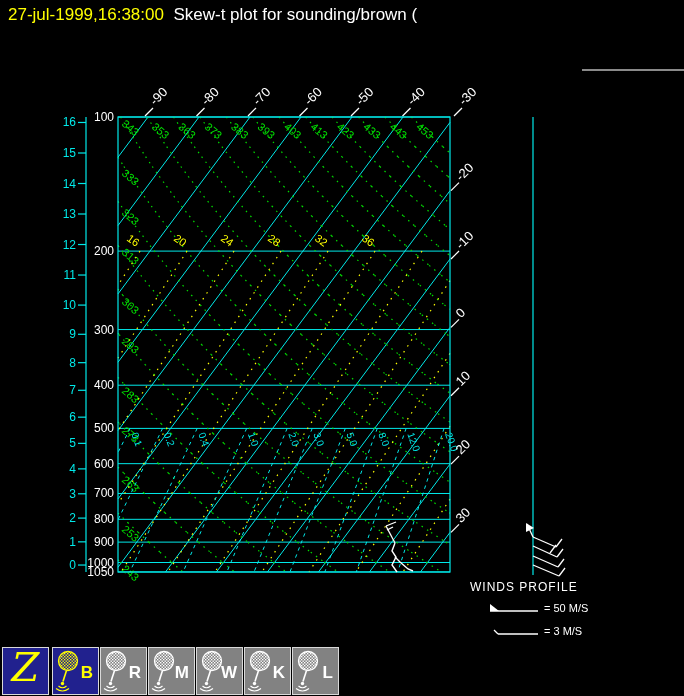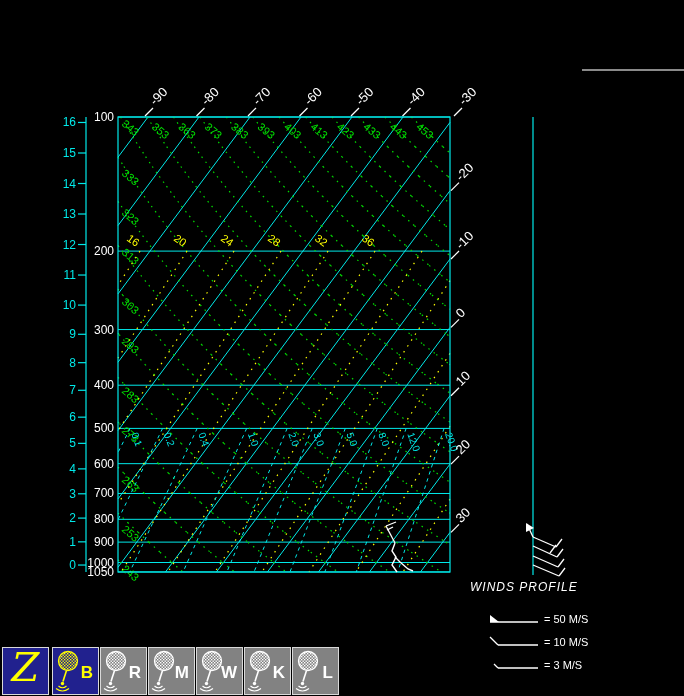--- a/index.html
+++ b/index.html
@@ -3,40 +3,41 @@
 <meta charset="utf-8">
 <style>
   html,body{margin:0;padding:0;background:#000;}
   .screen{position:relative;width:684px;height:696px;background:#000;overflow:hidden;
           font-family:"Liberation Sans",sans-serif;}
   .title-block{position:absolute;left:8px;top:4px;color:#fff;font-size:17px;line-height:22px;}
   .title-line{white-space:pre;}
   .ts{color:#ffff00;}
   .gray-line{position:absolute;left:582px;top:69px;width:102px;height:2px;background:#8a8a8a;}
   #chart{position:absolute;left:0;top:0;}
-  .winds-title{position:absolute;left:470px;top:580px;color:#fff;font-size:12px;letter-spacing:1px;font-style:italic;}
+  .winds-title{position:absolute;left:470px;top:580px;color:#fff;font-size:12px;letter-spacing:1px;}
   .legend{position:absolute;left:488px;top:602px;}
-  .legend-row{display:flex;align-items:flex-end;height:23px;color:#fff;font-size:11px;}
+  .legend-row{display:flex;align-items:flex-start;height:23px;color:#fff;font-size:11px;}
   .legend-row svg{margin-right:4px;}
   .toolbar{position:absolute;left:0;top:646px;width:684px;height:50px;}
   .tbtn{position:absolute;top:1px;width:45px;height:46px;border:1px solid #d9d9d9;
         background:#828282;cursor:pointer;}
   .tbtn.selected{background:#21218e;}
   .tbtn .letter{position:absolute;right:5px;top:15px;font-size:17px;font-weight:bold;color:#fff;}
   .tbtn.selected .letter{color:#ffff00;}
   .tbtn .zglyph{position:absolute;left:0;top:-4px;width:100%;text-align:center;
         font-family:"DejaVu Serif",serif;font-style:italic;font-size:40px;color:#ffff00;}
   .balloon{position:absolute;left:2px;top:2px;}
 </style>
 </head>
 <body>
 
 <div class="screen">
 
   <div class="title-block">
+    <div class="title-line"><span class="ts">27-jul-1999,16:38:00</span><span>  Skew-t plot for sounding/brown (</span></div>
   </div>
 
   <div class="gray-line"></div>
 
   <svg id="chart" width="684" height="645">
       <g>
         <line x1="118" y1="117" x2="450" y2="117" stroke="#00e9e9" stroke-width="1"></line>
         <text fill="#ffffff" font-size="12" font-family="&quot;Liberation Sans&quot;,sans-serif" text-anchor="end" transform="translate(114 121)">100</text>
         <line x1="118" y1="251.10886306830366" x2="450" y2="251.10886306830366" stroke="#00e9e9" stroke-width="1"></line>
         <text fill="#ffffff" font-size="12" font-family="&quot;Liberation Sans&quot;,sans-serif" text-anchor="end" transform="translate(114 255.10886306830366)">200</text>
@@ -260,27 +261,20 @@
   <div class="legend">
     <div class="legend-row">
       <svg width="52" height="12">
         <polygon points="2,2 11,9 2,9" fill="#fff"></polygon>
         <line x1="2" y1="9" x2="50" y2="9" stroke="#fff" stroke-width="1.3"></line>
       </svg>
       <span>= 50 M/S</span>
     </div>
     <div class="legend-row">
       <svg width="52" height="12">
-        <line x1="2" y1="1" x2="10" y2="9" stroke="#fff" stroke-width="1.3"></line>
-        <line x1="10" y1="9" x2="50" y2="9" stroke="#fff" stroke-width="1.3"></line>
-      </svg>
-      <span>= 10 M/S</span>
-    </div>
-    <div class="legend-row">
-      <svg width="52" height="12">
         <line x1="6" y1="5" x2="10" y2="9" stroke="#fff" stroke-width="1.3"></line>
         <line x1="10" y1="9" x2="50" y2="9" stroke="#fff" stroke-width="1.3"></line>
       </svg>
       <span>= 3 M/S</span>
     </div>
   </div>
 
   <svg width="0" height="0" style="position:absolute">
     <defs>
       <pattern id="pat_y" width="3" height="3" patternUnits="userSpaceOnUse">

